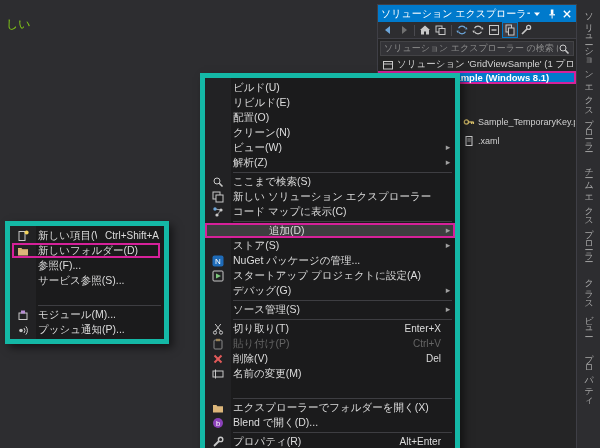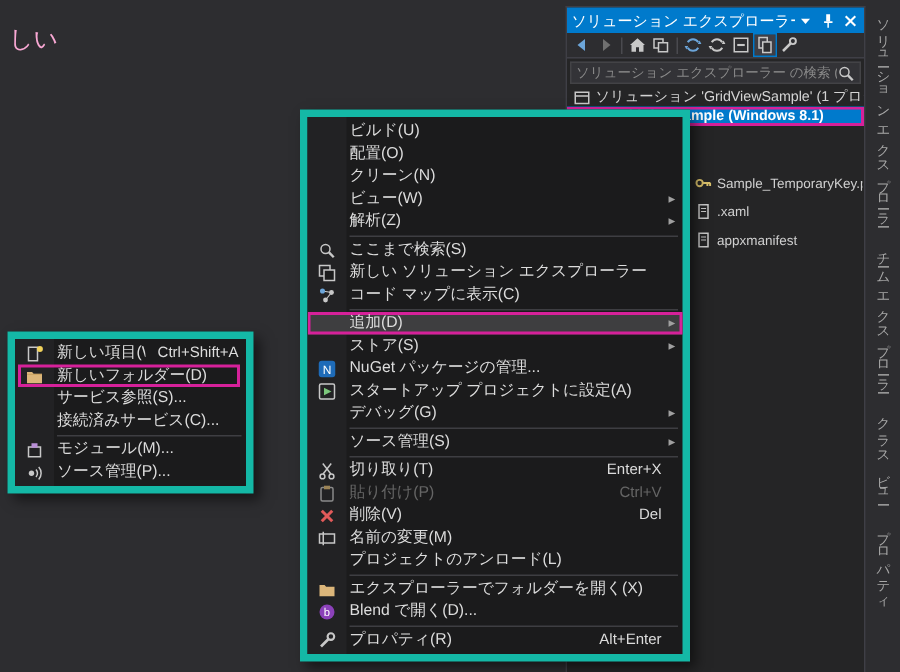--- a/index.html
+++ b/index.html
@@ -1,21 +1,21 @@
 <!DOCTYPE html>
 <html><head>
 <meta charset="utf-8">
 <style>
   *{margin:0;padding:0;box-sizing:border-box;}
   html,body{width:600px;height:448px;overflow:hidden;background:#2D2D30;
     font-family:"Liberation Sans","DejaVu Sans",sans-serif;}
   #app{position:relative;width:600px;height:448px;background:#2D2D30;overflow:hidden;color:#DCDCDC;}
 
   
-  #bg-fragment{position:absolute;left:6px;top:16px;font-size:16px;color:#f9a8d4;}
+  #bg-fragment{position:absolute;left:6px;top:16px;font-size:12px;color:#84cc16;}
 
   
   #solution-explorer{position:absolute;left:377px;top:4px;width:200px;height:444px;
     background:#252526;border:1px solid #3F3F46;border-bottom:none;z-index:1;}
   #se-titlebar{height:17px;background:#007ACC;color:#FFF;font-size:10px;display:flex;align-items:center;padding:0 3px;white-space:nowrap;overflow:hidden;}
   #se-title{flex:1;overflow:hidden;text-overflow:clip;white-space:nowrap;}
   #se-titlebar-icons{display:flex;gap:2px;align-items:center;}
   #se-titlebar-icons .tbw{width:13px;height:13px;display:flex;align-items:center;justify-content:center;}
   #se-toolbar{height:17px;display:flex;align-items:center;gap:2px;padding:0 3px;background:#2D2D30;border-bottom:1px solid #3F3F46;}
   .tbi{width:14px;height:14px;display:flex;align-items:center;justify-content:center;}
@@ -41,21 +41,21 @@
   #main-menu{left:200px;top:73px;width:260px;z-index:10;}
   #sub-menu{left:5px;top:221px;width:164px;z-index:11;}
   .mi{position:relative;display:flex;align-items:center;height:15px;line-height:15px;cursor:default;}
   .gut{flex:0 0 26px;width:26px;height:15px;display:flex;align-items:center;justify-content:center;}
   .lbl{white-space:nowrap;overflow:hidden;padding-left:2px;}
   .sc{margin-left:auto;padding-left:8px;font-size:10px;color:#DCDCDC;white-space:nowrap;}
   .arr{flex:0 0 14px;width:14px;text-align:center;font-size:9px;color:#A0A0A0;}
   #sub-menu .arr{flex:0 0 5px;width:5px;}
   .mi.hl{background:#3E3E40;}
   .mi.dis .lbl,.mi.dis .sc{color:#656565;}
-  .mi.annot{box-shadow:inset 0 0 0 2px #D6219A;}
+  .mi.annot{box-shadow:inset 0 0 0 2px #D6219A;gap:36px;}
   .annot-part{position:absolute;left:2px;top:0;width:148px;height:15px;border:2px solid #D6219A;pointer-events:none;}
   .msep{position:relative;height:4px;}
   .msep::after{content:"";position:absolute;left:28px;right:3px;top:2px;border-top:1px solid #3E3E42;}
   svg{display:block;}
 </style>
 </head>
 <body>
 
 <div id="app">
 
@@ -189,49 +189,45 @@
         <div class="prow">
           <span class="picon">
             <svg width="12" height="12" viewBox="0 0 12 12" aria-hidden="true">
               <rect x="3" y="1.5" width="6" height="9" fill="none" stroke="#C8C8C8"></rect>
               <line x1="4.3" y1="4" x2="7.7" y2="4" stroke="#C8C8C8" stroke-width=".7"></line>
               <line x1="4.3" y1="6" x2="7.7" y2="6" stroke="#C8C8C8" stroke-width=".7"></line>
             </svg>
           </span>
           <span class="ptxt">.xaml</span>
         </div>
-        <div class="prow">
-          <span class="picon">
-            <svg width="12" height="12" viewBox="0 0 12 12" aria-hidden="true">
-              <rect x="3" y="1.5" width="6" height="9" fill="none" stroke="#C8C8C8"></rect>
-              <line x1="4.3" y1="4" x2="7.7" y2="4" stroke="#C8C8C8" stroke-width=".7"></line>
-              <line x1="4.3" y1="6" x2="7.7" y2="6" stroke="#C8C8C8" stroke-width=".7"></line>
-            </svg>
-          </span>
-          <span class="ptxt">appxmanifest</span>
-        </div>
       </div>
   </section>
 
   <nav id="side-tabs">
       <div class="vtab">ソリューション エクスプローラー</div>
       <div class="vtab">チーム エクスプローラー</div>
       <div class="vtab">クラス ビュー</div>
       <div class="vtab">プロパティ</div>
     </nav>
 
   <div id="main-menu" class="menu">
       <div class="mi">
         <span class="gut"></span>
         <span class="lbl">ビルド(U)</span>
         <span class="sc"></span>
         <span class="arr"></span>
       </div>
       <div class="mi">
         <span class="gut"></span>
+        <span class="lbl">リビルド(E)</span>
+        <span class="sc"></span>
+        <span class="arr"></span>
+      </div>
+      <div class="mi">
+        <span class="gut"></span>
         <span class="lbl">配置(O)</span>
         <span class="sc"></span>
         <span class="arr"></span>
       </div>
       <div class="mi">
         <span class="gut"></span>
         <span class="lbl">クリーン(N)</span>
         <span class="sc"></span>
         <span class="arr"></span>
       </div>
@@ -374,21 +370,20 @@
             <rect x="1" y="3" width="10" height="6" fill="none" stroke="#C8C8C8"></rect>
             <line x1="3.5" y1="1.5" x2="3.5" y2="10.5" stroke="#C8C8C8"></line>
           </svg>
         </span>
         <span class="lbl">名前の変更(M)</span>
         <span class="sc"></span>
         <span class="arr"></span>
       </div>
       <div class="mi">
         <span class="gut"></span>
-        <span class="lbl">プロジェクトのアンロード(L)</span>
         <span class="sc"></span>
         <span class="arr"></span>
       </div>
       <div class="msep"></div>
       <div class="mi">
         <span class="gut">
           <svg width="12" height="12" viewBox="0 0 12 12" aria-hidden="true">
             <path d="M1 3 h3.4 l1 1.2 H11 v6.3 H1 z" fill="#DCB67A"></path>
           </svg>
         </span>
@@ -440,27 +435,32 @@
             <path d="M1 4.6 H11" stroke="#C9A25F" stroke-width=".6"></path>
           </svg>
         </span>
         <span class="lbl">新しいフォルダー(D)</span>
         <span class="sc"></span>
         <span class="arr"></span>
         <i class="annot-part"></i>
       </div>
       <div class="mi">
         <span class="gut"></span>
+        <span class="lbl">参照(F)...</span>
+        <span class="sc"></span>
+        <span class="arr"></span>
+      </div>
+      <div class="mi">
+        <span class="gut"></span>
         <span class="lbl">サービス参照(S)...</span>
         <span class="sc"></span>
         <span class="arr"></span>
       </div>
       <div class="mi">
         <span class="gut"></span>
-        <span class="lbl">接続済みサービス(C)...</span>
         <span class="sc"></span>
         <span class="arr"></span>
       </div>
       <div class="msep"></div>
       <div class="mi">
         <span class="gut">
           <svg width="12" height="12" viewBox="0 0 12 12" aria-hidden="true">
             <rect x="2" y="4" width="8" height="6.5" fill="none" stroke="#C8C8C8"></rect>
             <rect x="4" y="1.5" width="4" height="3" fill="#B98FD6"></rect>
           </svg>
@@ -470,19 +470,19 @@
         <span class="arr"></span>
       </div>
       <div class="mi">
         <span class="gut">
           <svg width="12" height="12" viewBox="0 0 12 12" aria-hidden="true">
             <circle cx="4" cy="6.5" r="1.8" fill="#C8C8C8"></circle>
             <path d="M7 4 a4 4 0 0 1 0 5" fill="none" stroke="#C8C8C8"></path>
             <path d="M8.8 2.4 a6 6 0 0 1 0 8.2" fill="none" stroke="#C8C8C8"></path>
           </svg>
         </span>
-        <span class="lbl">ソース管理(P)...</span>
+        <span class="lbl">プッシュ通知(P)...</span>
         <span class="sc"></span>
         <span class="arr"></span>
       </div>
     </div>
 
 </div>
 
 </body></html>

